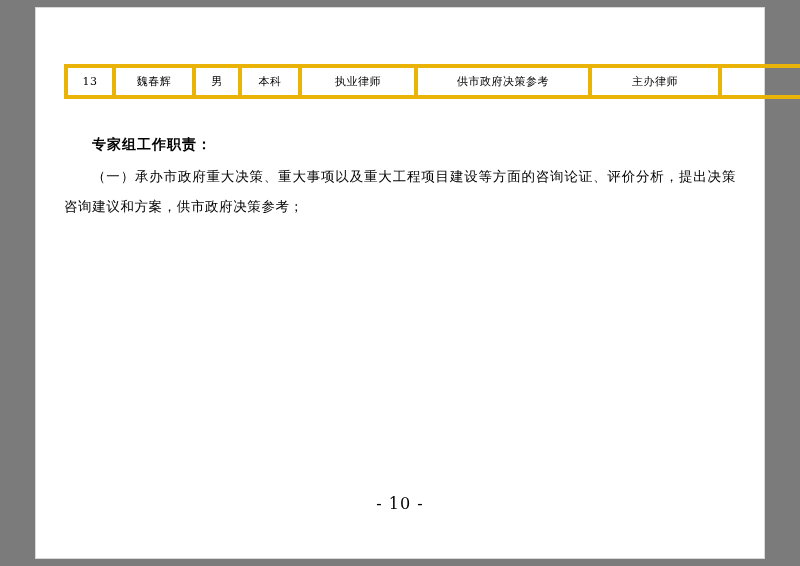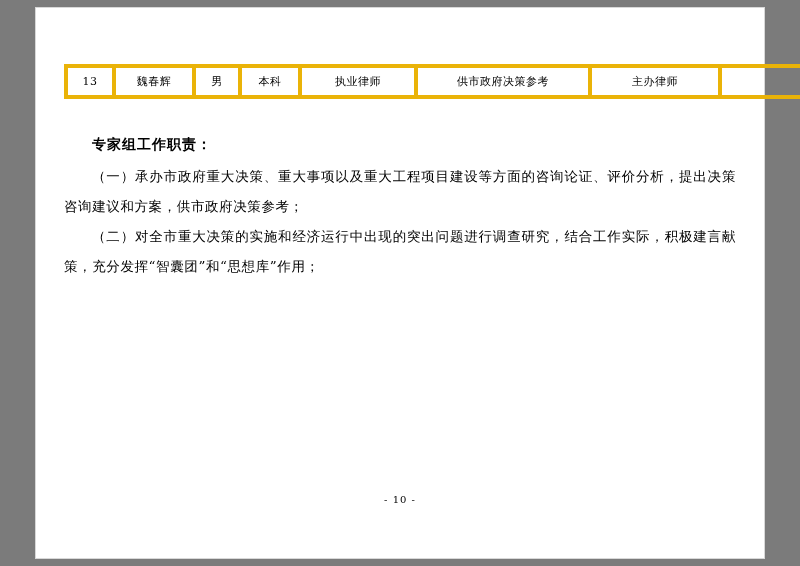--- a/index.html
+++ b/index.html
@@ -75,21 +75,21 @@
     text-align: justify;
     text-justify: inter-ideograph;
   }
   .footer {
     position: absolute;
     left: 0;
     top: 486px;
     width: 728px;
     text-align: center;
     font-family: "DejaVu Serif", serif;
-    font-size: 10px;
+    font-size: 16px;
     color: #000;
     letter-spacing: 1px;
   }
 </style>
 </head>
 <body>
 
 <div class="page">
   <div class="content">
 
@@ -104,19 +104,18 @@
         <td class="c-org">供市政府决策参考</td>
         <td class="c-role">主办律师</td>
         <td class="c-blank"></td>
       </tr>
     </tbody>
       </table>
 
     <div class="body-text">
       <div class="heading">专家组工作职责：</div>
       <div class="para">（一）承办市政府重大决策、重大事项以及重大工程项目建设等方面的咨询论证、评价分析，提出决策咨询建议和方案，供市政府决策参考；</div>
-      <div class="para">（二）对全市重大决策的实施和经济运行中出现的突出问题进行调查研究，结合工作实际，积极建言献策，充分发挥“智囊团”和“思想库”作用；</div>
     </div>
 
   </div>
 
   <div class="footer">- 10 -</div>
 </div>
 
 </body></html>

